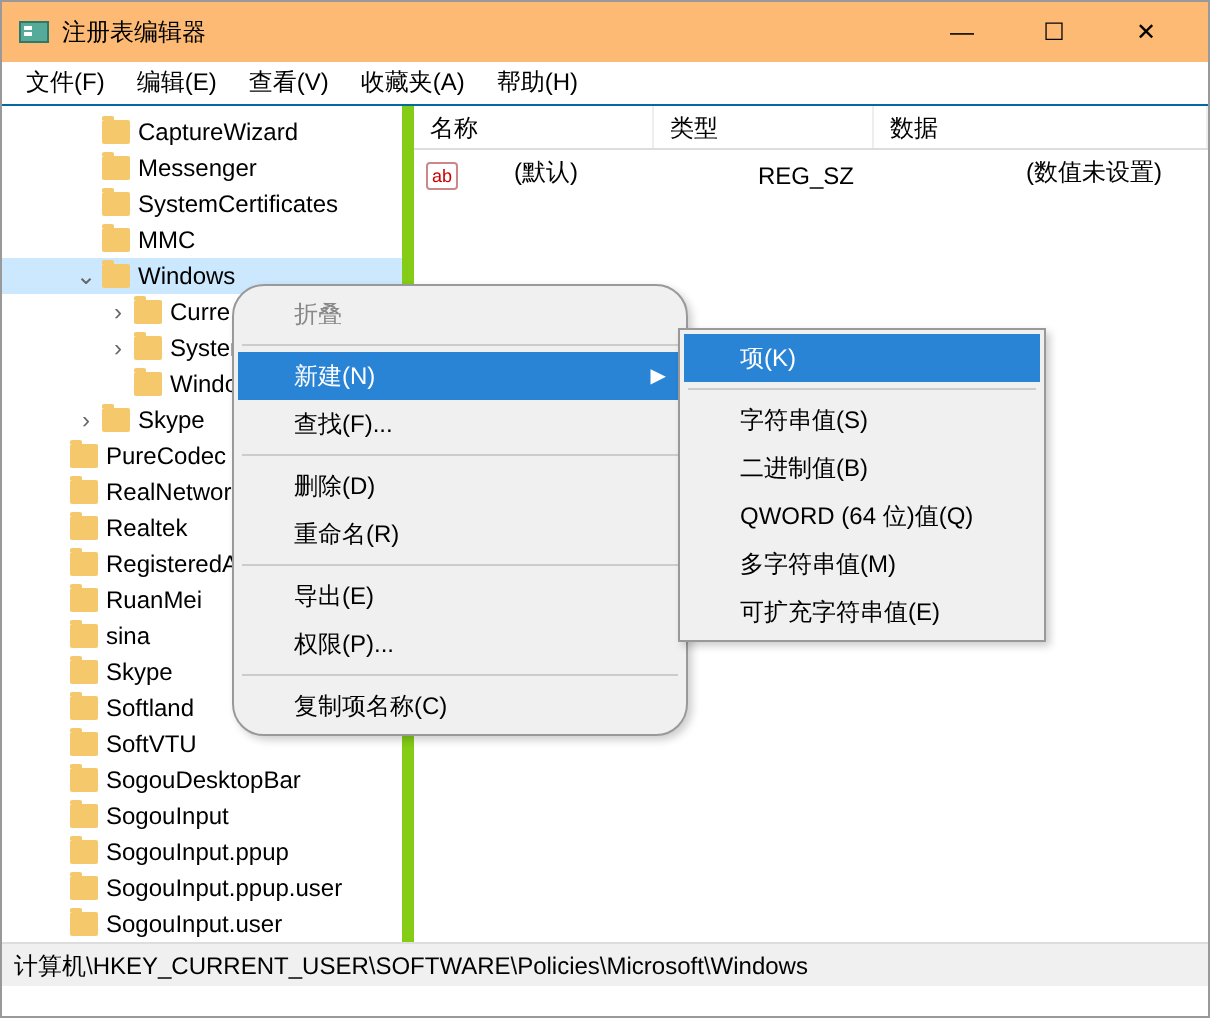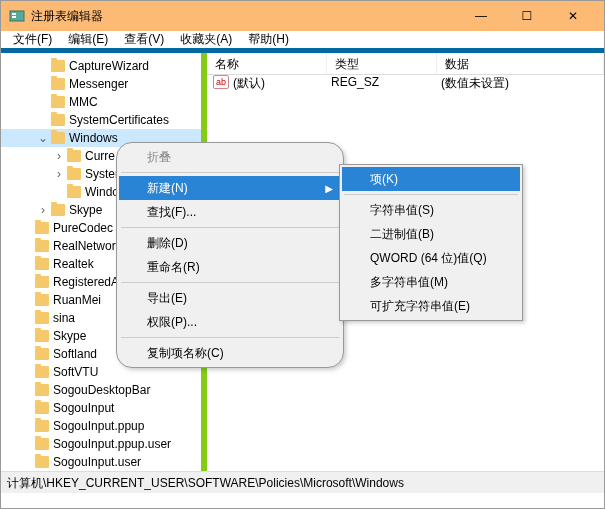--- a/index.html
+++ b/index.html
@@ -2,35 +2,35 @@
 <html><head>
 <meta charset="utf-8">
 <style>
 * { margin: 0; padding: 0; box-sizing: border-box; font-family: "Microsoft YaHei", "SimSun", sans-serif; font-size: 12px; }
 body { background: #fff; width: 605px; height: 509px; overflow: hidden; border: 1px solid #999; }
 .titlebar { background: #fdba74; height: 30px; display: flex; align-items: center; padding: 0 8px; }
 .titlebar-icon { width: 16px; height: 16px; margin-right: 6px; }
 .titlebar-title { flex: 1; color: #000; font-size: 12px; }
 .titlebar-btns { display: flex; }
 .titlebar-btn { width: 46px; height: 30px; display: flex; align-items: center; justify-content: center; color: #000; }
-.menubar { height: 22px; display: flex; align-items: center; padding: 0 4px; border-bottom: 5px solid #0369a1; }
+.menubar { height: 22px; display: flex; align-items: center; padding: 0 4px; border-bottom: 1px solid #0369a1; }
 .menubar-item { padding: 2px 8px; cursor: default; }
 .content { display: flex; height: 418px; }
 .tree-panel { width: 206px; border-right: 6px solid #84cc16; overflow: hidden; padding-top: 4px; position: relative; }
 .tree-item { display: flex; align-items: center; height: 18px; padding-left: 4px; white-space: nowrap; }
 .tree-indent { display: inline-block; }
 .tree-expand { width: 12px; height: 12px; display: inline-flex; align-items: center; justify-content: center; color: #666; }
 .tree-folder { width: 14px; height: 12px; background: #f5c96b; border-radius: 1px; margin: 0 4px 0 2px; display: inline-block; position: relative; }
 .tree-folder::before { content: ""; position: absolute; top: -2px; left: 0; width: 6px; height: 2px; background: #f5c96b; border-radius: 1px 1px 0 0; }
 .tree-label { color: #000; }
 .tree-item.selected { background: #cce8ff; }
 .list-panel { flex: 1; position: relative; }
 .list-header { display: flex; height: 22px; border-bottom: 1px solid #ddd; }
 .list-header-col { padding: 3px 8px; border-right: 1px solid #eee; }
-.list-row { display: flex; align-items: flex-start; height: 20px; padding-left: 6px; }
+.list-row { display: flex; align-items: flex-end; height: 20px; padding-left: 6px; gap: 24px; }
 .list-icon { width: 16px; height: 14px; display: inline-flex; align-items: center; justify-content: center; margin-right: 4px; font-size: 9px; color: #c00; border: 1px solid #c88; border-radius: 2px; }
 .context-menu { position: absolute; background: #f0f0f0; border: 1px solid #999; box-shadow: 2px 2px 4px rgba(0,0,0,0.2); z-index: 100; padding: 2px; }
 .ctx-main { left: 116px; top: 142px; width: 228px; border-radius: 16px; }
 .ctx-item { height: 24px; display: flex; align-items: center; padding: 0 20px 0 28px; position: relative; }
 .ctx-item.disabled { color: #888; }
 .ctx-item.highlighted { background: #2a84d6; color: #fff; }
 .ctx-sep { height: 1px; background: #ccc; margin: 3px 2px; }
 .ctx-arrow { position: absolute; right: 8px; font-size: 10px; }
 .ctx-sub { left: 339px; top: 164px; width: 184px; }
 .statusbar { height: 22px; border-top: 1px solid #ddd; padding: 3px 6px; background: #f0f0f0; }
@@ -71,27 +71,27 @@
       <div class="tree-item">
         <span class="tree-indent" style="width: 32px;"></span>
         <span class="tree-expand"></span>
         <span class="tree-folder"></span>
         <span class="tree-label">Messenger</span>
       </div>
       <div class="tree-item">
         <span class="tree-indent" style="width: 32px;"></span>
         <span class="tree-expand"></span>
         <span class="tree-folder"></span>
+        <span class="tree-label">SystemCertificates</span>
+      </div>
+      <div class="tree-item">
+        <span class="tree-indent" style="width: 32px;"></span>
+        <span class="tree-expand"></span>
+        <span class="tree-folder"></span>
         <span class="tree-label">MMC</span>
-      </div>
-      <div class="tree-item">
-        <span class="tree-indent" style="width: 32px;"></span>
-        <span class="tree-expand"></span>
-        <span class="tree-folder"></span>
-        <span class="tree-label">SystemCertificates</span>
       </div>
       <div class="tree-item selected">
         <span class="tree-indent" style="width: 32px;"></span>
         <span class="tree-expand">⌄</span>
         <span class="tree-folder"></span>
         <span class="tree-label">Windows</span>
       </div>
       <div class="tree-item">
         <span class="tree-indent" style="width: 48px;"></span>
         <span class="tree-expand">›</span>

